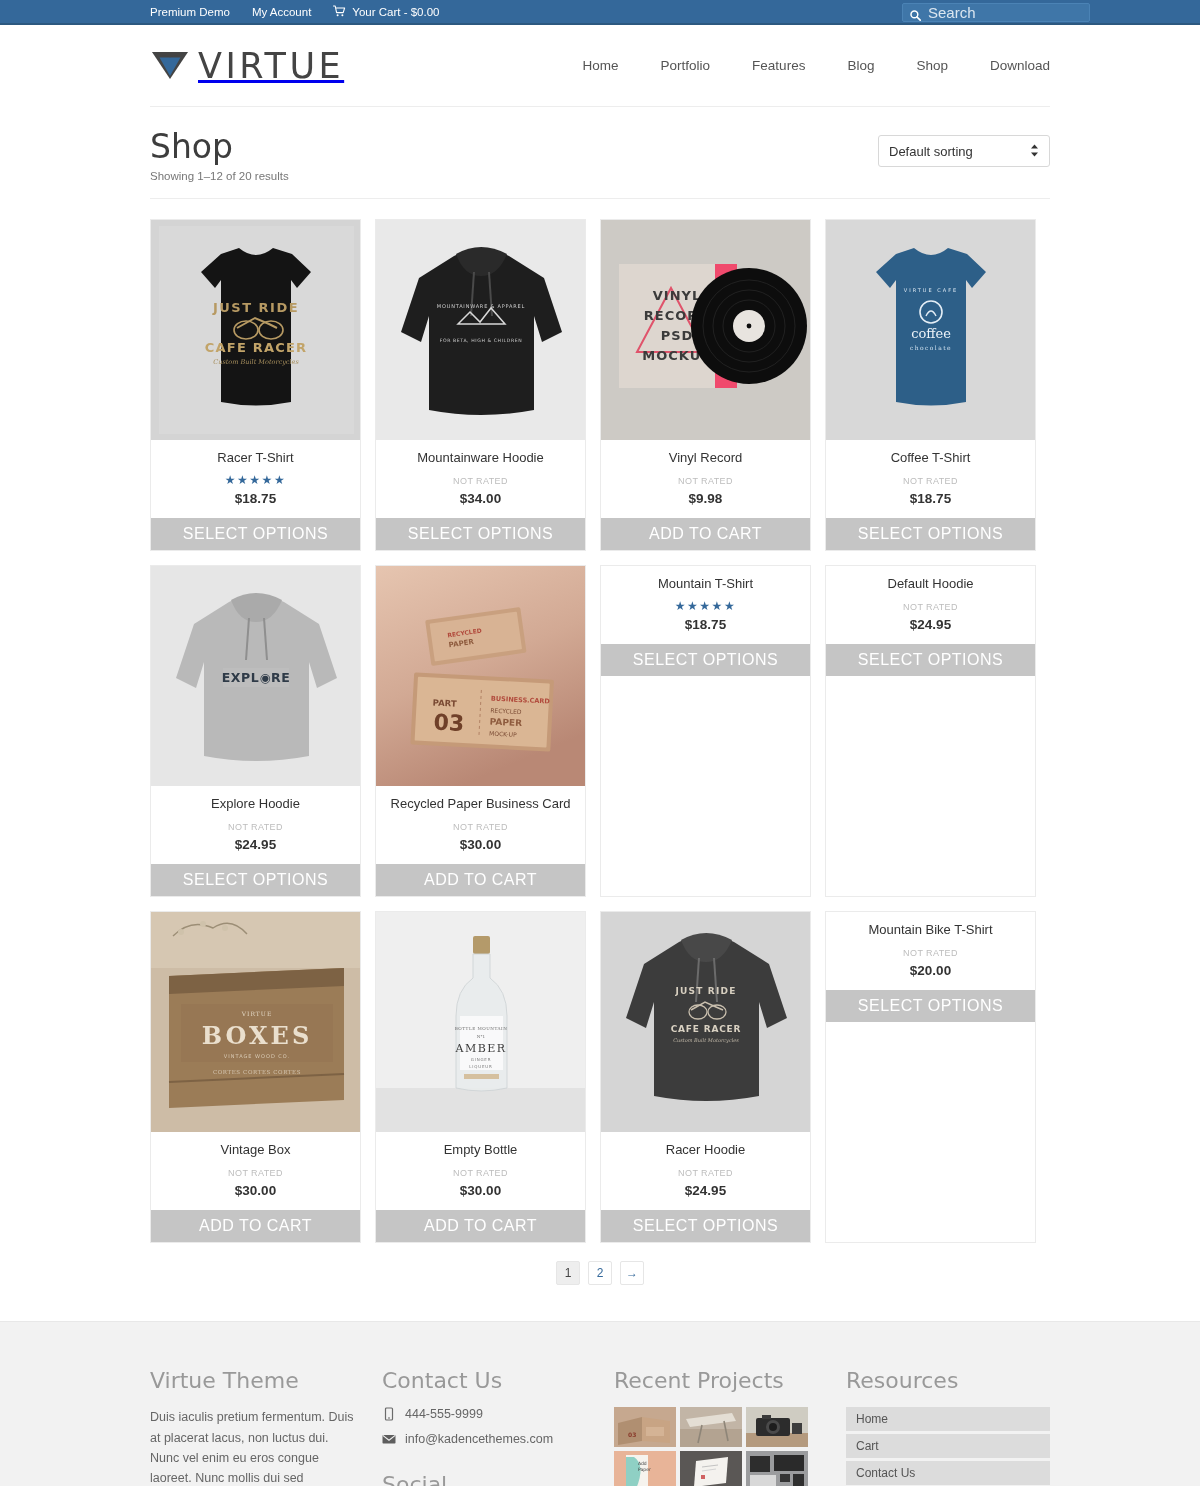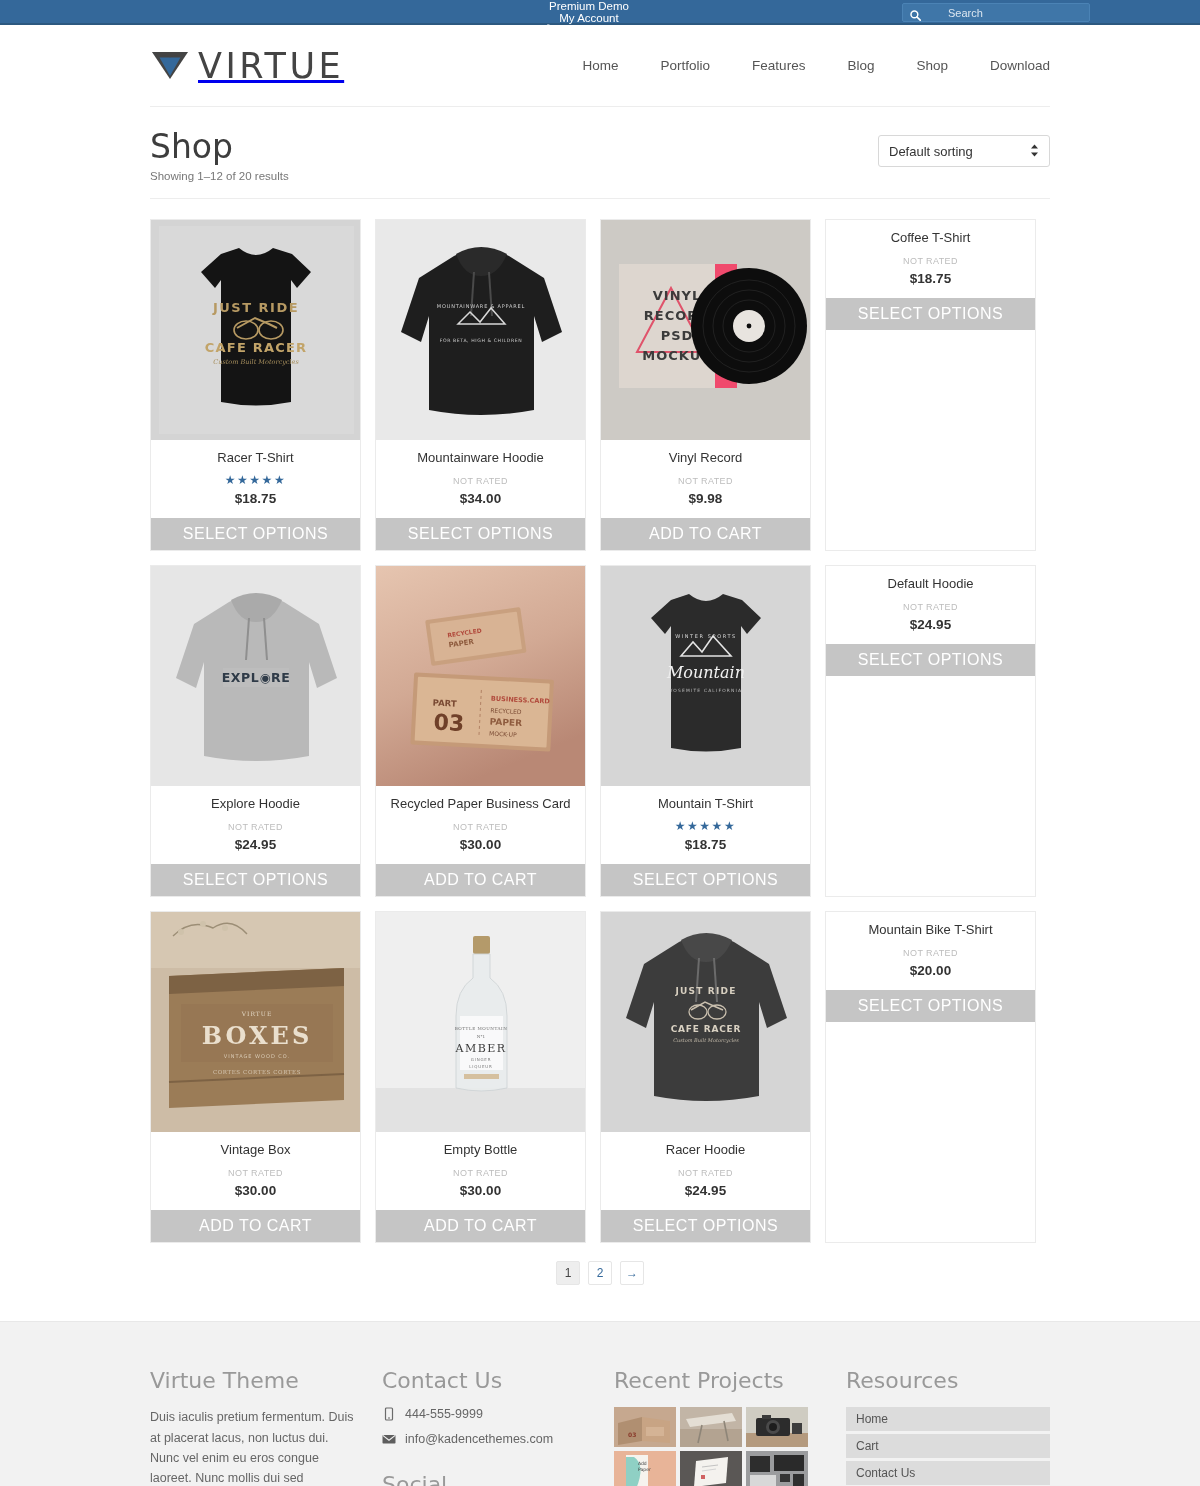--- a/index.html
+++ b/index.html
@@ -21,21 +21,20 @@
     align-items: center;
     position: relative;
   }
   .topbar-inner {
     width: 900px;
     margin: 0 auto;
     display: flex;
     align-items: center;
     position: relative;
     height: 100%;
-    flex-direction: column;
   }
   .topbar-link {
     color: #ffffff;
     font-size: 11.5px;
     text-decoration: none;
     margin-right: 22px;
     display: flex;
     align-items: center;
     white-space: nowrap;
   }
@@ -64,25 +63,24 @@
     width: 11px; height: 11px;
     margin-right: 7px;
     flex: none;
     display: block;
   }
   .search-input {
     background: transparent;
     border: 0;
     outline: none;
     color: #dfeaf3;
-    font-size: 11px;
+    font-size: 15px;
     font-family: "Liberation Sans", sans-serif;
     width: 100%;
     padding: 0;
-    margin-left: 20px;
   }
   .search-input::placeholder { color: #dbe6f0; opacity: 1; }
 
   
   .header {
     width: 900px;
     margin: 0 auto;
     height: 82px;
     display: flex;
     align-items: center;
@@ -415,20 +413,31 @@
         <h3 class="ptitle">Vinyl Record</h3>
         <div class="prating">
           <span class="notrated">NOT RATED</span>
         </div>
         <div class="pprice">$9.98</div>
       </div>
       <div class="pbtn">ADD TO CART</div>
     </div>
 
     <div class="pcard">
+      <div class="pimg" style="background:#d6d6d6">
+        <svg width="211" height="220" viewBox="0 0 211 220" xmlns="http://www.w3.org/2000/svg">
+          <rect width="211" height="220" fill="#d8d8d8"></rect>
+          <path d="M70 34 L88 28 Q105 42 122 28 L141 34 L160 52 L146 68 L140 60 L140 182 Q105 189 70 182 L70 60 L64 68 L50 52 Z" fill="#2d5f88"></path>
+          <text x="105" y="72" font-family="DejaVu Sans, sans-serif" font-size="5" fill="#dce8f2" text-anchor="middle" letter-spacing="2">VIRTUE CAFE</text>
+          <circle cx="105" cy="92" r="11" fill="none" stroke="#e4eef6" stroke-width="1.6"></circle>
+          <path d="M100 96 Q105 86 110 96" stroke="#e4eef6" stroke-width="1.4" fill="none"></path>
+          <text x="105" y="118" font-family="DejaVu Serif, serif" font-size="13" fill="#eef4f9" text-anchor="middle">coffee</text>
+          <text x="105" y="130" font-family="DejaVu Serif, serif" font-size="6" fill="#cfe0ee" text-anchor="middle" letter-spacing="1.4">chocolate</text>
+        </svg>
+      </div>
       <div class="pbody">
         <h3 class="ptitle">Coffee T-Shirt</h3>
         <div class="prating">
           <span class="notrated">NOT RATED</span>
         </div>
         <div class="pprice">$18.75</div>
       </div>
       <div class="pbtn">SELECT OPTIONS</div>
     </div>
   </div>
@@ -491,30 +500,20 @@
         <h3 class="ptitle">Recycled Paper Business Card</h3>
         <div class="prating">
           <span class="notrated">NOT RATED</span>
         </div>
         <div class="pprice">$30.00</div>
       </div>
       <div class="pbtn">ADD TO CART</div>
     </div>
 
     <div class="pcard">
-      <div class="pimg" style="background:#d4d4d4">
-        <svg width="211" height="220" viewBox="0 0 211 220" xmlns="http://www.w3.org/2000/svg">
-          <rect width="211" height="220" fill="#d6d6d6"></rect>
-          <path d="M70 34 L88 28 Q105 42 122 28 L141 34 L160 52 L146 68 L140 60 L140 182 Q105 189 70 182 L70 60 L64 68 L50 52 Z" fill="#2b2b2b"></path>
-          <text x="105" y="72" font-family="DejaVu Sans, sans-serif" font-size="5" fill="#d9d9d9" text-anchor="middle" letter-spacing="1.6">WINTER SPORTS</text>
-          <path d="M80 90 L92 76 L101 86 L112 70 L130 90 Z" fill="none" stroke="#e4e4e4" stroke-width="1.6"></path>
-          <text x="105" y="112" font-family="DejaVu Serif, serif" font-size="16" font-style="italic" fill="#f0f0f0" text-anchor="middle">Mountain</text>
-          <text x="105" y="126" font-family="DejaVu Sans, sans-serif" font-size="4.4" fill="#bdbdbd" text-anchor="middle" letter-spacing="1.2">YOSEMITE CALIFORNIA</text>
-        </svg>
-      </div>
       <div class="pbody">
         <h3 class="ptitle">Mountain T-Shirt</h3>
         <div class="prating">
           <span class="stars">★★★★★</span>
         </div>
         <div class="pprice">$18.75</div>
       </div>
       <div class="pbtn">SELECT OPTIONS</div>
     </div>
 

